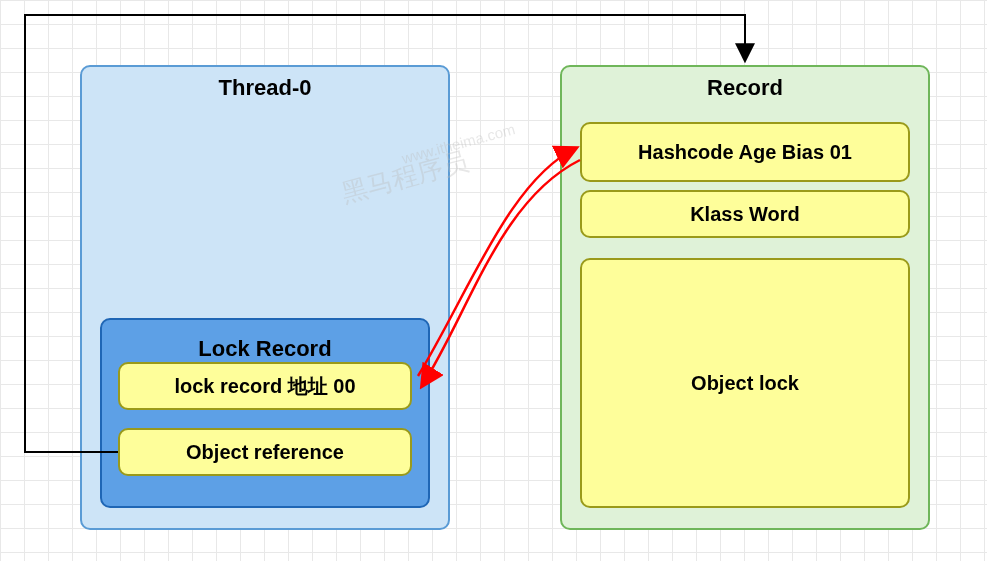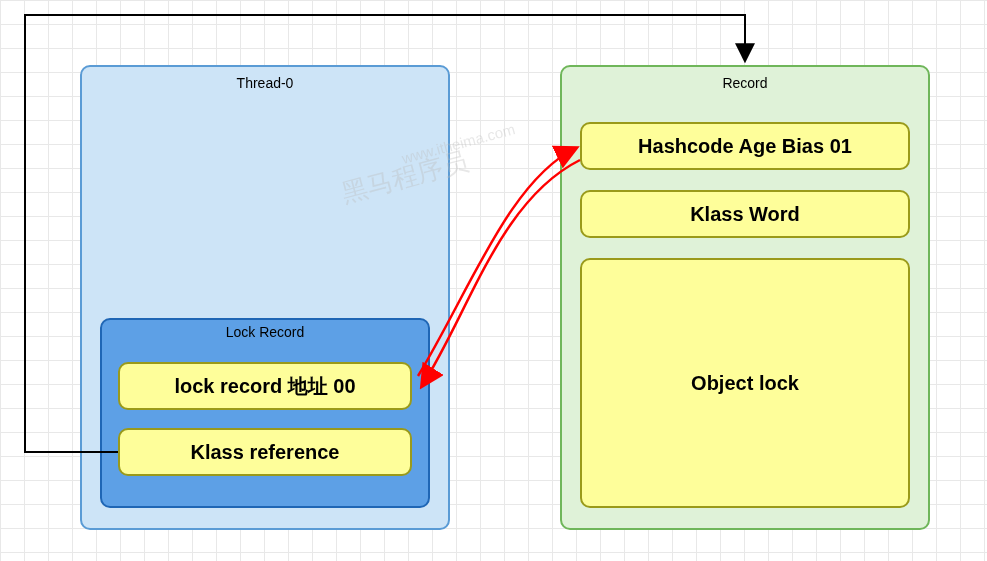--- a/index.html
+++ b/index.html
@@ -19,22 +19,22 @@
     position: absolute;
     inset: 0;
   }
   .node {
     position: absolute;
     border: 2px solid;
     border-radius: 10px;
   }
   .title {
     text-align: center;
-    font-size: 14px;
-    font-weight: normal;
+    font-size: 22px;
+    font-weight: bold;
     padding: 8px 0 6px 0;
   }
   .chip {
     position: absolute;
     border: 2px solid #9a9a1a;
     background: #fefe9a;
     border-radius: 10px;
     display: flex;
     align-items: center;
     justify-content: center;
@@ -68,36 +68,36 @@
 </head>
 <body>
 
 <div class="canvas">
 
   <div class="node" style="left:80px; top:65px; width:370px; height:465px; background:#cde4f7; border-color:#5a9bd5;">
     <div class="title">Thread-0</div>
   </div>
 
   <div class="node" style="left:100px; top:318px; width:330px; height:190px; background:#5da0e6; border-color:#1f66b5;">
-    <div class="title" style="padding:4px 0 0 0;">Lock Record</div>
+    <div class="title" style="padding:16px 0 0 0;">Lock Record</div>
   </div>
 
   <div class="chip" style="left:118px; top:362px; width:294px; height:48px;">
     <span>lock record 地址 00</span>
   </div>
 
   <div class="chip" style="left:118px; top:428px; width:294px; height:48px;">
-    <span>Klass reference</span>
+    <span>Object reference</span>
   </div>
 
   <div class="node" style="left:560px; top:65px; width:370px; height:465px; background:#dff2d8; border-color:#6fb65a;">
     <div class="title">Record</div>
   </div>
 
-  <div class="chip" style="left:580px; top:122px; width:330px; height:48px;">
+  <div class="chip" style="left:580px; top:122px; width:330px; height:60px;">
     <span>Hashcode Age Bias 01</span>
   </div>
 
   <div class="chip" style="left:580px; top:190px; width:330px; height:48px;text-align:right;">
     <span>Klass Word</span>
   </div>
 
   <div class="chip" style="left:580px; top:258px; width:330px; height:250px;">
     <span>Object lock</span>
   </div>

